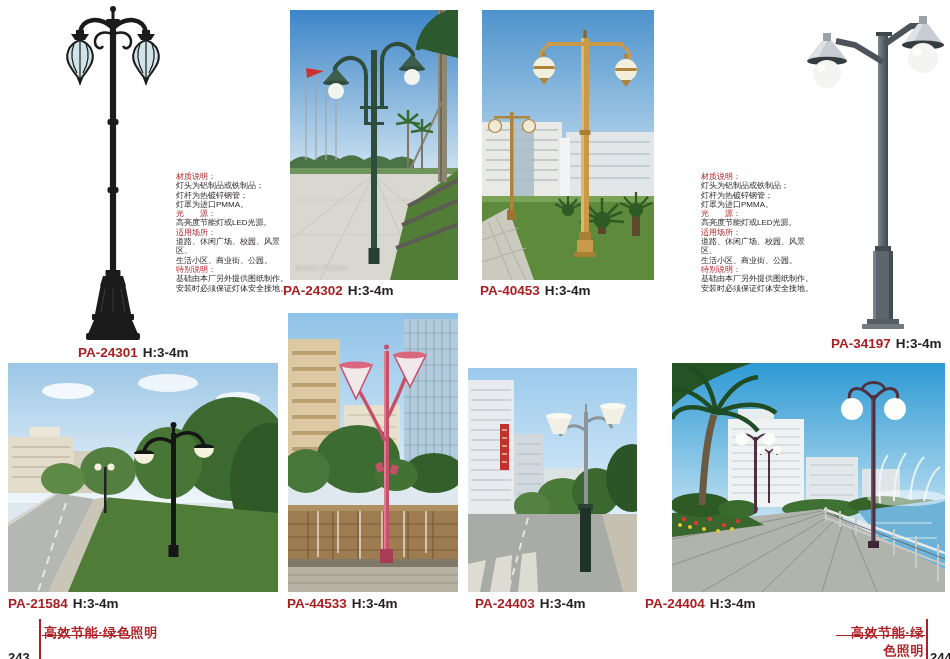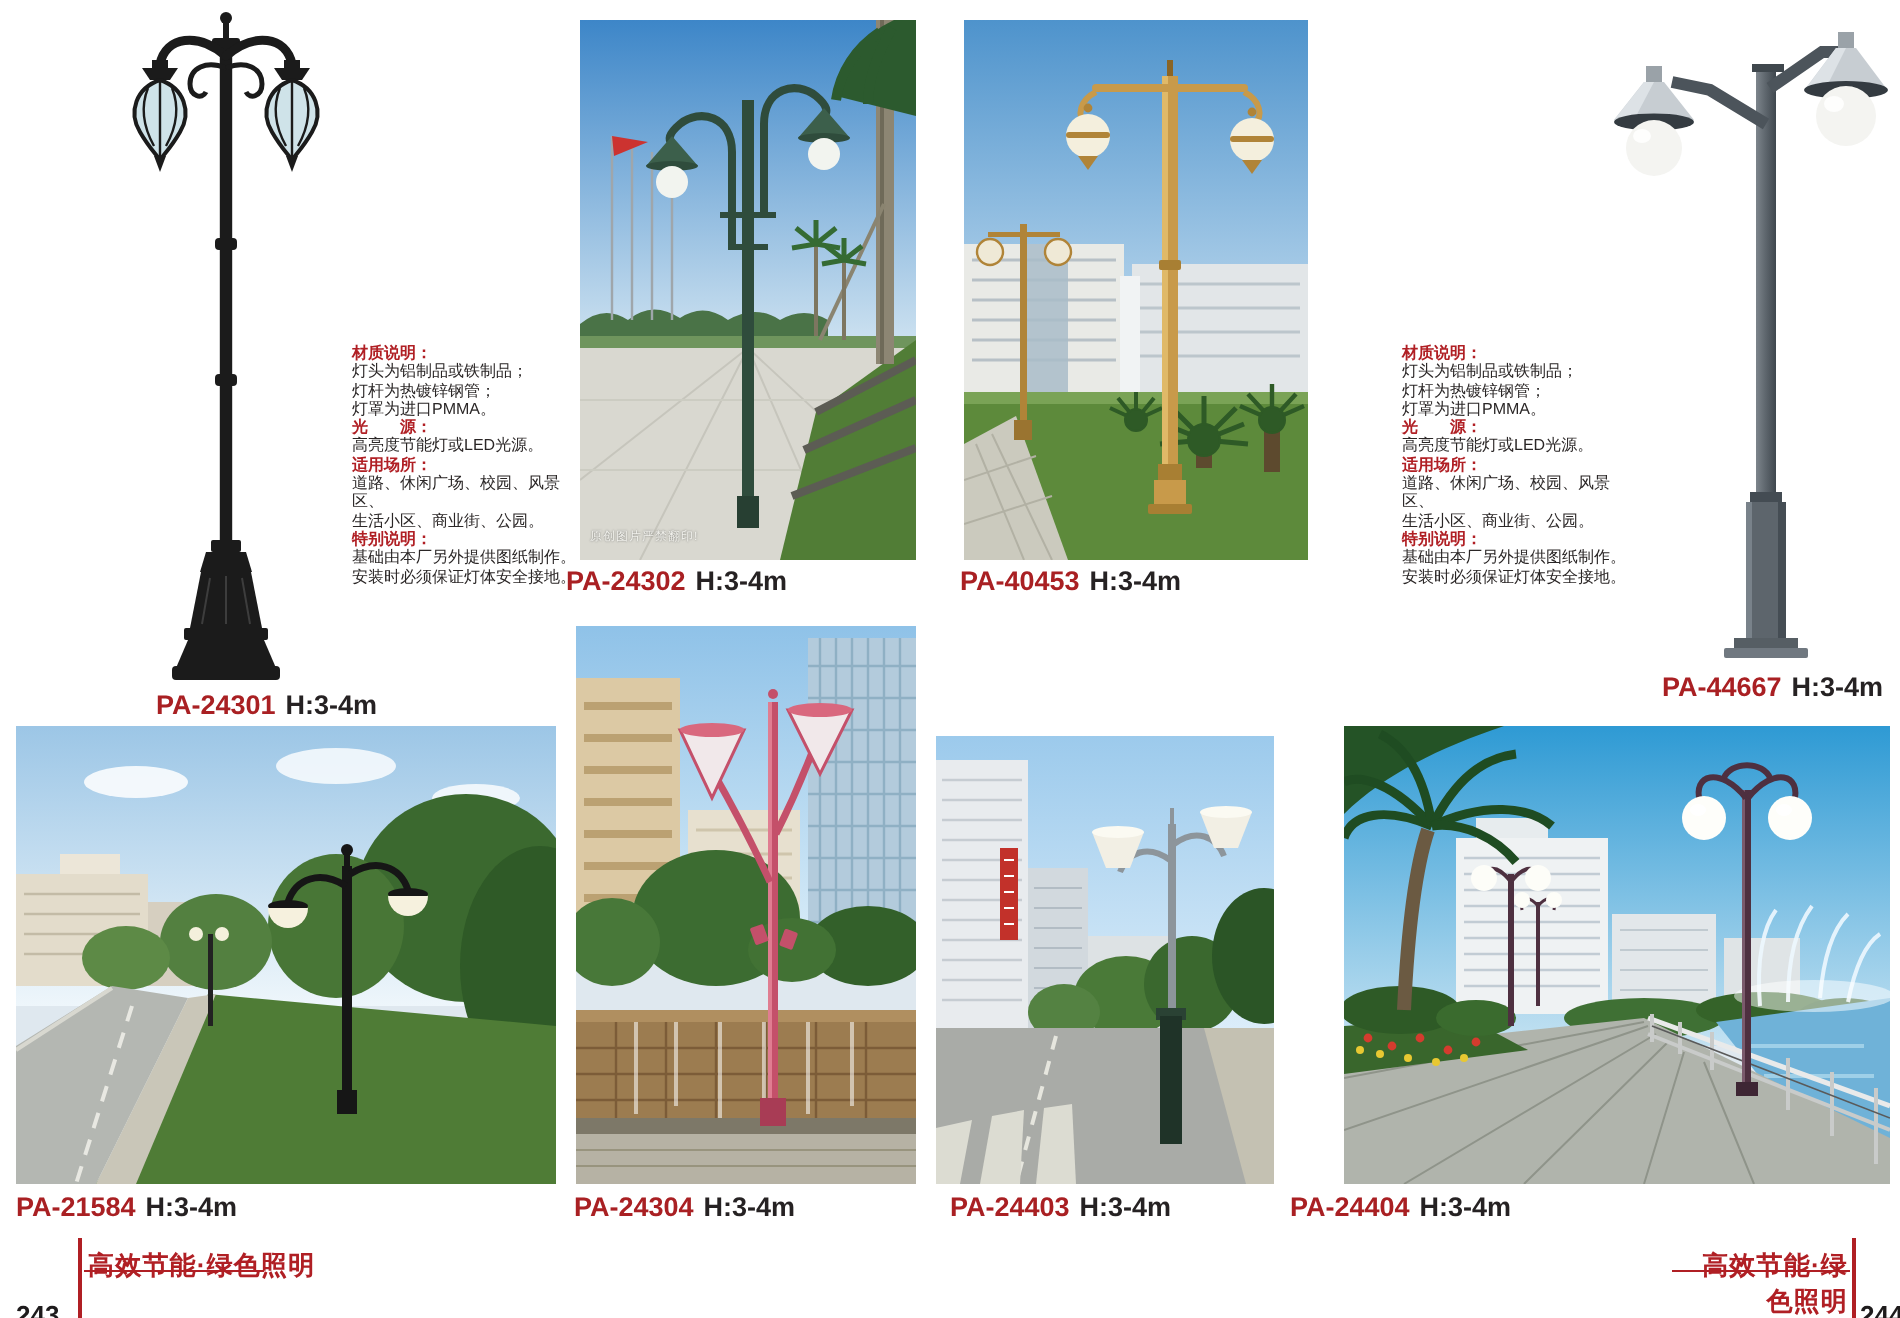--- a/index.html
+++ b/index.html
@@ -5,21 +5,21 @@
   html,body{margin:0;padding:0;background:#ffffff;}
   .page{position:relative;width:950px;height:659px;background:#ffffff;overflow:hidden;
         font-family:"Liberation Sans","DejaVu Sans",sans-serif;}
   .photo{position:absolute;overflow:hidden;background:#dfe8ef;}
   .photo svg,.cutout svg{display:block;width:100%;height:100%;}
   .cutout{position:absolute;background:#ffffff;}
   .plabel{position:absolute;white-space:nowrap;font-size:13.5px;font-weight:bold;}
   .plabel .code{color:#a92023;}
   .plabel .spec{color:#262223;font-weight:bold;margin-left:5px;}
   .spec-block{position:absolute;width:114px;font-size:8px;line-height:9.3px;letter-spacing:0;}
-  .spec-block .h{color:#b01f24;font-weight:bold;}
+  .spec-block .h{color:#b01f24;font-weight:normal;}
   .spec-block .b{color:#2a2626;}
   .watermark{position:absolute;left:5px;bottom:7px;font-size:6px;color:#f3f3ee;
              text-shadow:0 0 1px rgba(60,60,60,.7);letter-spacing:.5px;}
   .f-page{position:absolute;font-size:13px;font-weight:bold;color:#1e1b1c;margin-top:30px;}
   .f-slogan{position:absolute;font-size:13px;font-weight:bold;color:#b01f24;letter-spacing:.6px;}
   .f-vline{position:absolute;width:1.5px;background:#b01f24;}
   .f-uline{position:absolute;height:1.2px;background:#b01f24;}
 </style>
 </head>
 <body>
@@ -231,21 +231,21 @@
 
       <rect x="51" y="33" width="8" height="8" fill="#9aa2a8"></rect>
       <polygon points="50,41 60,41 75,60 35,60" fill="#c7cdd2"></polygon>
       <polygon points="50,41 55,41 45,60 35,60" fill="#dde2e6"></polygon>
       <ellipse cx="55" cy="61" rx="20" ry="4.3" fill="#343b41"></ellipse>
       <circle cx="55" cy="74" r="14" fill="#f4f4f1"></circle>
       <ellipse cx="49" cy="68" rx="4.5" ry="3.5" fill="#ffffff" opacity="0.85"></ellipse>
     </svg>
   </div>
   <div class="plabel" style="left:831px;top:336px">
-    <span class="code">PA-44667</span><span class="spec">H:3-4m</span>
+    <span class="code">PA-34197</span><span class="spec">H:3-4m</span>
   </div>
 
   <div class="spec-block" style="left:701px;top:172px">
     <div class="h">材质说明：</div>
     <div class="b">灯头为铝制品或铁制品；</div>
     <div class="b">灯杆为热镀锌钢管；</div>
     <div class="b">灯罩为进口PMMA。</div>
     <div class="h">光　　源：</div>
     <div class="b">高亮度节能灯或LED光源。</div>
     <div class="h">适用场所：</div>
@@ -343,21 +343,21 @@
         <ellipse cx="68" cy="52" rx="16" ry="3.5" fill="#d9687e"></ellipse>
         <polygon points="106,42 138,42 122,74" fill="#f1e8ea" stroke="#c4506a" stroke-width="1.5"></polygon>
         <ellipse cx="122" cy="42" rx="16" ry="3.5" fill="#d9687e"></ellipse>
         <rect x="88" y="150" width="7" height="9" rx="1" fill="#c4506a" transform="rotate(-20 91 154)"></rect>
         <rect x="103" y="152" width="7" height="9" rx="1" fill="#c4506a" transform="rotate(20 106 156)"></rect>
         <rect x="92" y="236" width="13" height="14" fill="#a83c55"></rect>
       </g>
     </svg>
   </div>
   <div class="plabel" style="left:287px;top:596px">
-    <span class="code">PA-24304</span><span class="spec">H:3-4m</span>
+    <span class="code">PA-44533</span><span class="spec">H:3-4m</span>
   </div>
 
   <div class="photo" style="left:468px;top:368px;width:169px;height:224px">
     <svg viewBox="0 0 169 224">
       <defs>
         <linearGradient id="s403" x1="0" y1="0" x2="0" y2="1">
           <stop offset="0" stop-color="#9ccaec"></stop>
             <stop offset="1" stop-color="#ddeefa"></stop>
         </linearGradient>
       </defs>

